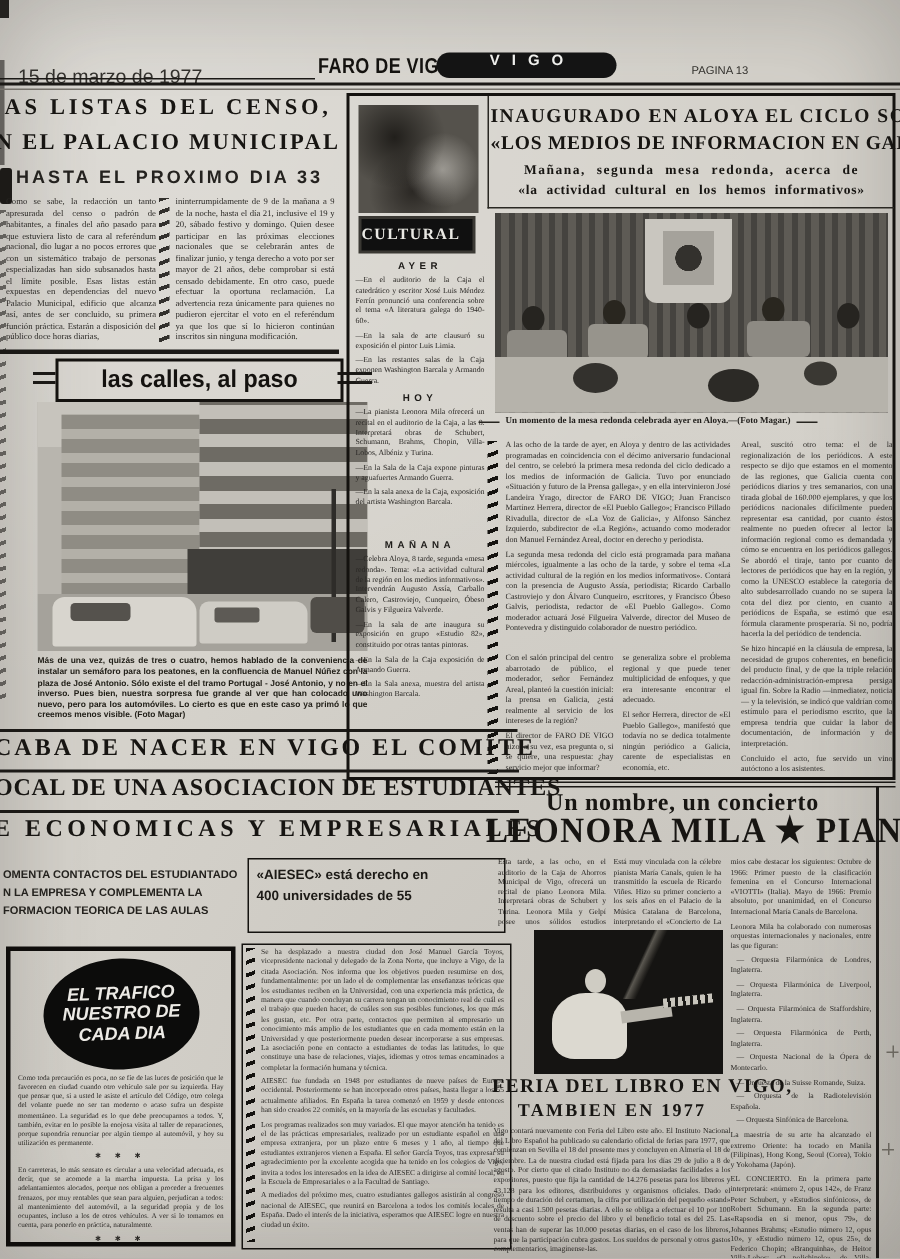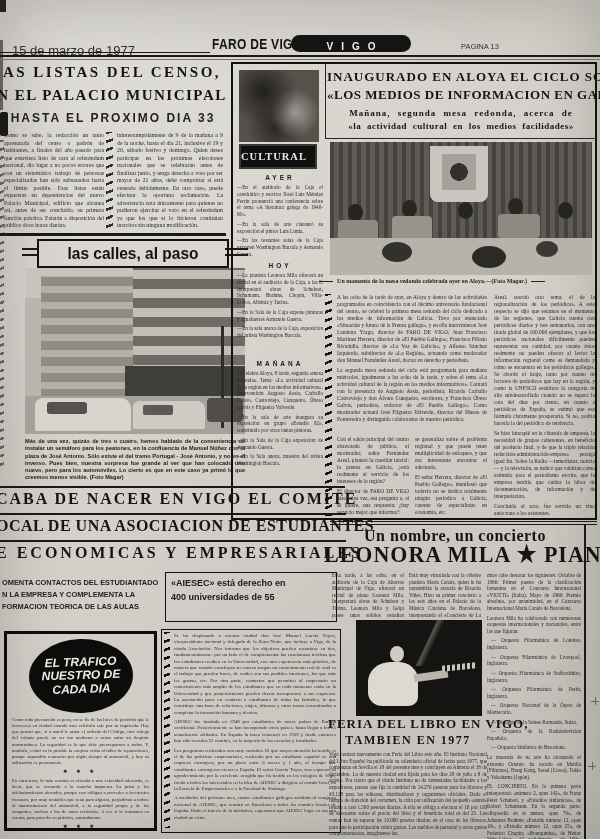--- a/index.html
+++ b/index.html
@@ -15,21 +15,21 @@
   .tiny p{margin:0 0 3px 0;}
   .rule{background:#1b1916;}
   .zig{background:repeating-linear-gradient(160deg,#14120f 0 2.5px, transparent 2.5px 8px);}
   .hl{font-weight:bold;color:#17151200;color:#171512;text-align:center;white-space:nowrap;}
   .caption-rule{display:flex;align-items:center;gap:4px;}
   .caption-rule::before,.caption-rule::after{content:"";flex:1;border-top:1px solid #26241f;}
   .agenda-title{font-family:"Liberation Sans",sans-serif;font-weight:bold;font-size:6.5px;
     letter-spacing:3px;text-align:center;color:#1d1b18;margin-bottom:3px;}
   .orq{margin:0 0 2.5px 0;text-indent:4px;}
   .photo{overflow:hidden;}
-  .pill{background:#141414;border-radius:10px;display:flex;align-items:flex-end;justify-content:center;}
+  .pill{background:#141414;border-radius:10px;display:flex;align-items:flex-start;justify-content:center;}
 </style>
 </head>
 <body>
 
 <div class="page">
 
   <div class="abs" style="left:0;top:0;width:6px;height:12px;background:#24221f;"></div>
   <div class="abs" style="left:0;top:40px;width:3px;height:70px;background:#3a3835;opacity:.7;"></div>
   <div class="abs" style="left:0;top:112px;width:8px;height:24px;background:#1c1a17;border-radius:2px;"></div>
   <div class="abs zig" style="left:0;top:140px;width:4px;height:330px;opacity:.55;"></div>
@@ -114,21 +114,21 @@
         <p>—En la sala de arte inaugura su exposición en grupo «Estudio 82», constituido por otras tantas pintoras.</p>
         <p>—En la Sala de la Caja exposición de Armando Guerra.</p>
         <p>—En la Sala anexa, muestra del artista Washington Barcala.</p>
       </div>
     </div>
 
     <div class="abs" style="left:92px;top:0;width:270px;height:74px;border-left:1px solid #2a2823;border-bottom:1px solid #2a2823;"></div>
     <div class="hl" style="position:absolute;left:94px;top:5px;width:268px;font-size:13px;letter-spacing:1px;">INAUGURADO EN ALOYA EL CICLO SOBRE</div>
     <div class="hl" style="position:absolute;left:94px;top:23px;width:268px;font-size:13px;letter-spacing:.5px;">«LOS MEDIOS DE INFORMACION EN GALICIA»</div>
     <div class="hl" style="position:absolute;left:94px;top:44px;width:268px;font-size:9px;word-spacing:4px;letter-spacing:1px;">Mañana, segunda mesa redonda, acerca de</div>
-    <div class="hl" style="position:absolute;left:94px;top:57px;width:268px;font-size:9px;word-spacing:3px;letter-spacing:.5px;">«la actividad cultural en los medios facilidades»</div>
+    <div class="hl" style="position:absolute;left:94px;top:57px;width:268px;font-size:9px;word-spacing:3px;letter-spacing:.5px;">«la actividad cultural en los hemos informativos»</div>
 
     <div class="abs photo" style="left:97px;top:78px;width:262px;height:133px;background:repeating-linear-gradient(90deg,#45433f 0 4px,#5e5b55 4px 9px);">
       <div style="position:absolute;left:100px;top:4px;width:58px;height:56px;background:#c9c6bf;border-radius:0 0 8px 8px;"></div>
       <div style="position:absolute;left:112px;top:12px;width:34px;height:36px;background:radial-gradient(circle,#33312d 35%,transparent 36%),#a5a29b;"></div>
       <div style="position:absolute;left:18px;top:62px;width:15px;height:17px;background:#262420;border-radius:50%;"></div>
       <div style="position:absolute;left:72px;top:58px;width:15px;height:17px;background:#29261f;border-radius:50%;"></div>
       <div style="position:absolute;left:128px;top:60px;width:15px;height:17px;background:#262420;border-radius:50%;"></div>
       <div style="position:absolute;left:178px;top:56px;width:15px;height:17px;background:#29261f;border-radius:50%;"></div>
       <div style="position:absolute;left:228px;top:60px;width:15px;height:17px;background:#262420;border-radius:50%;"></div>
       <div style="position:absolute;left:8px;top:78px;width:40px;height:22px;background:#8d8a83;border-radius:4px;"></div>

